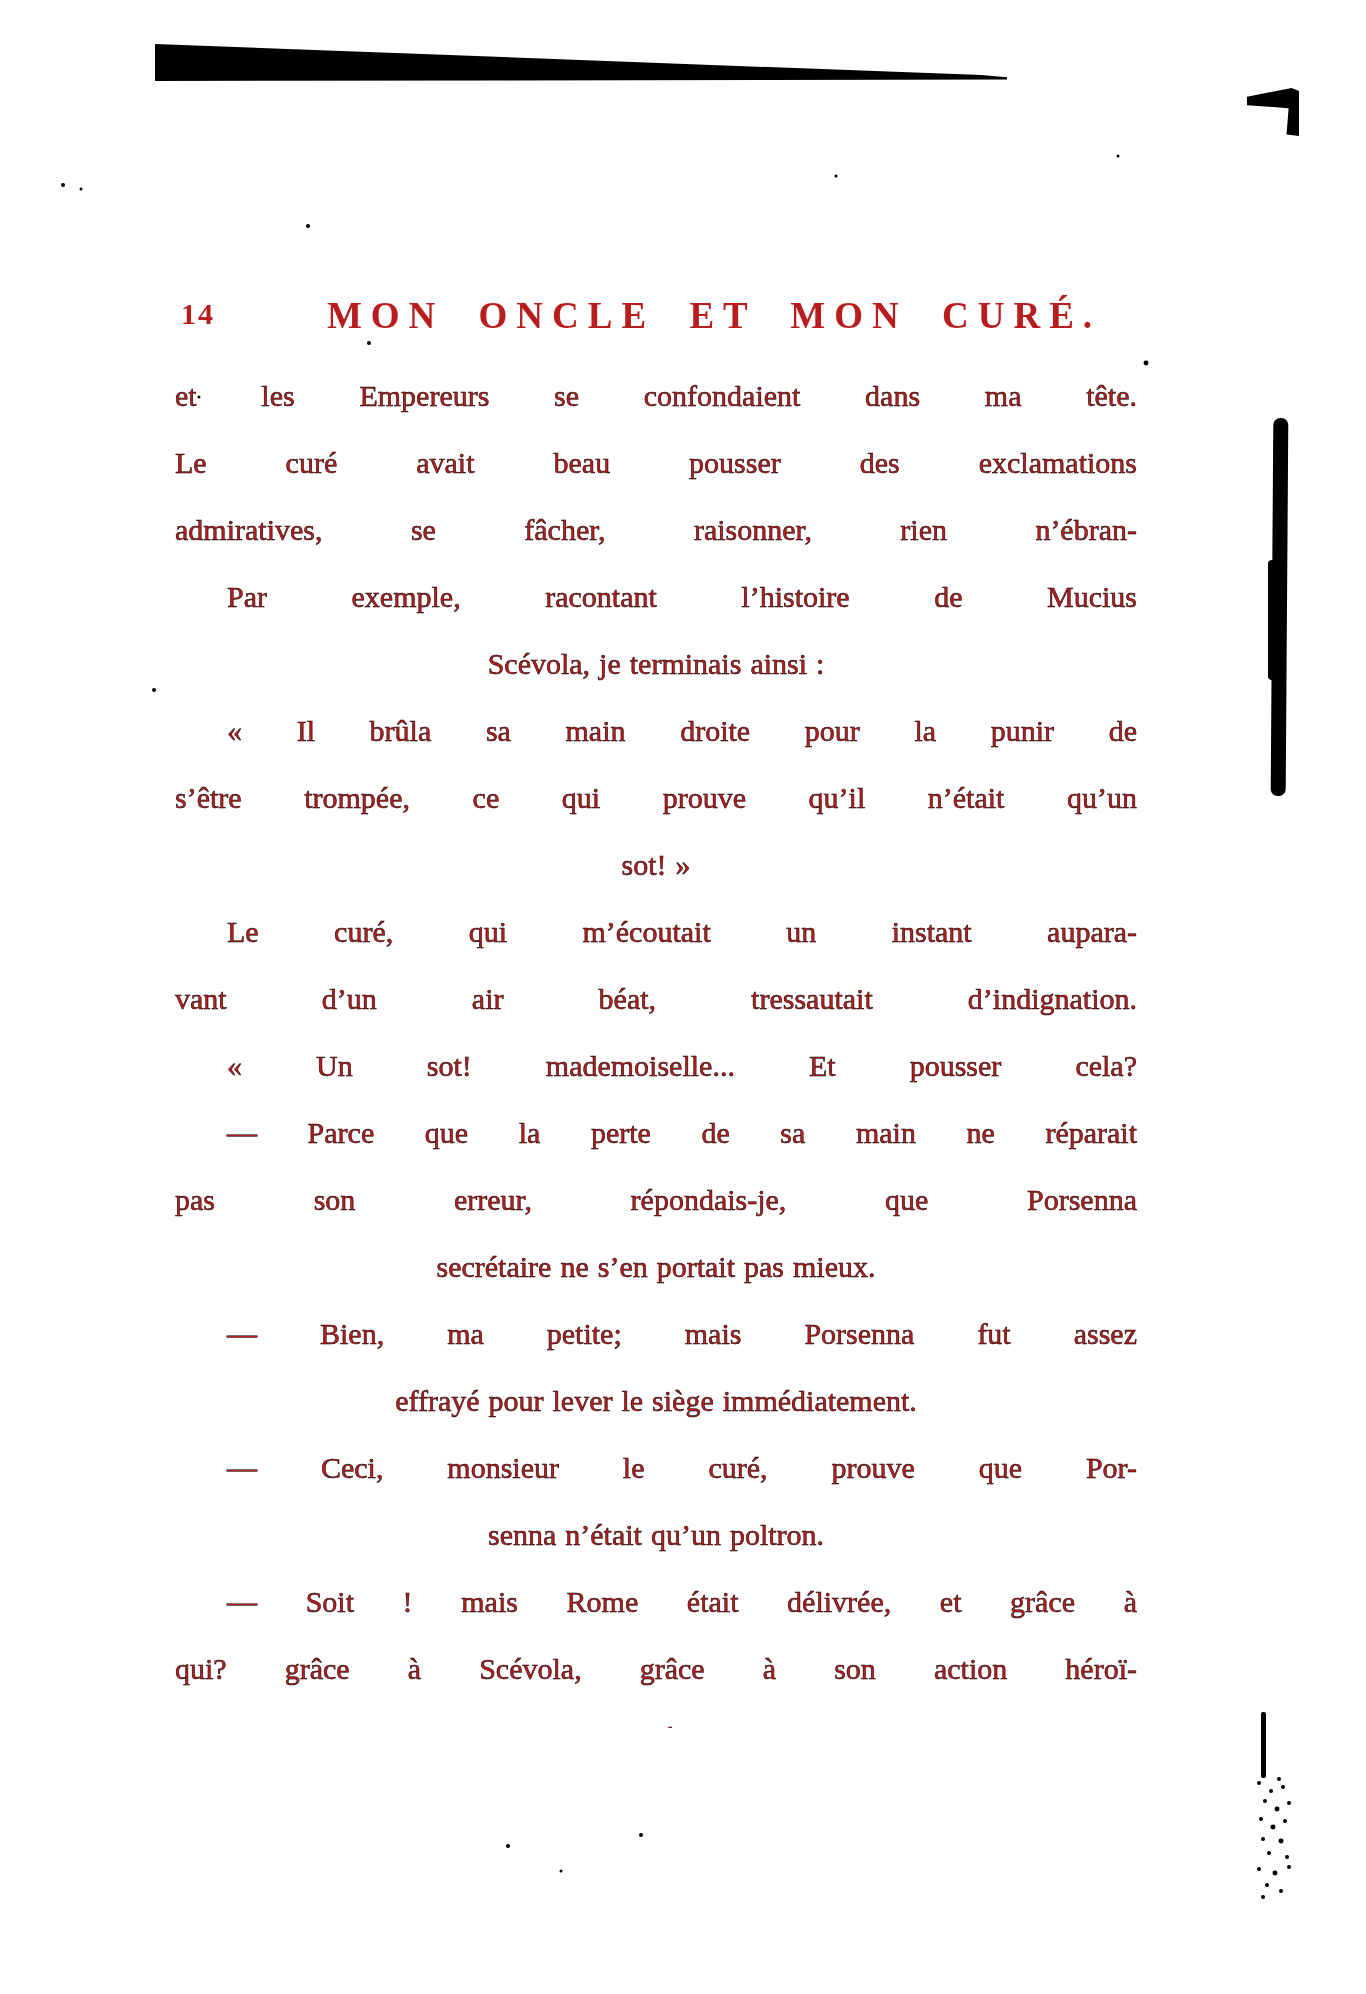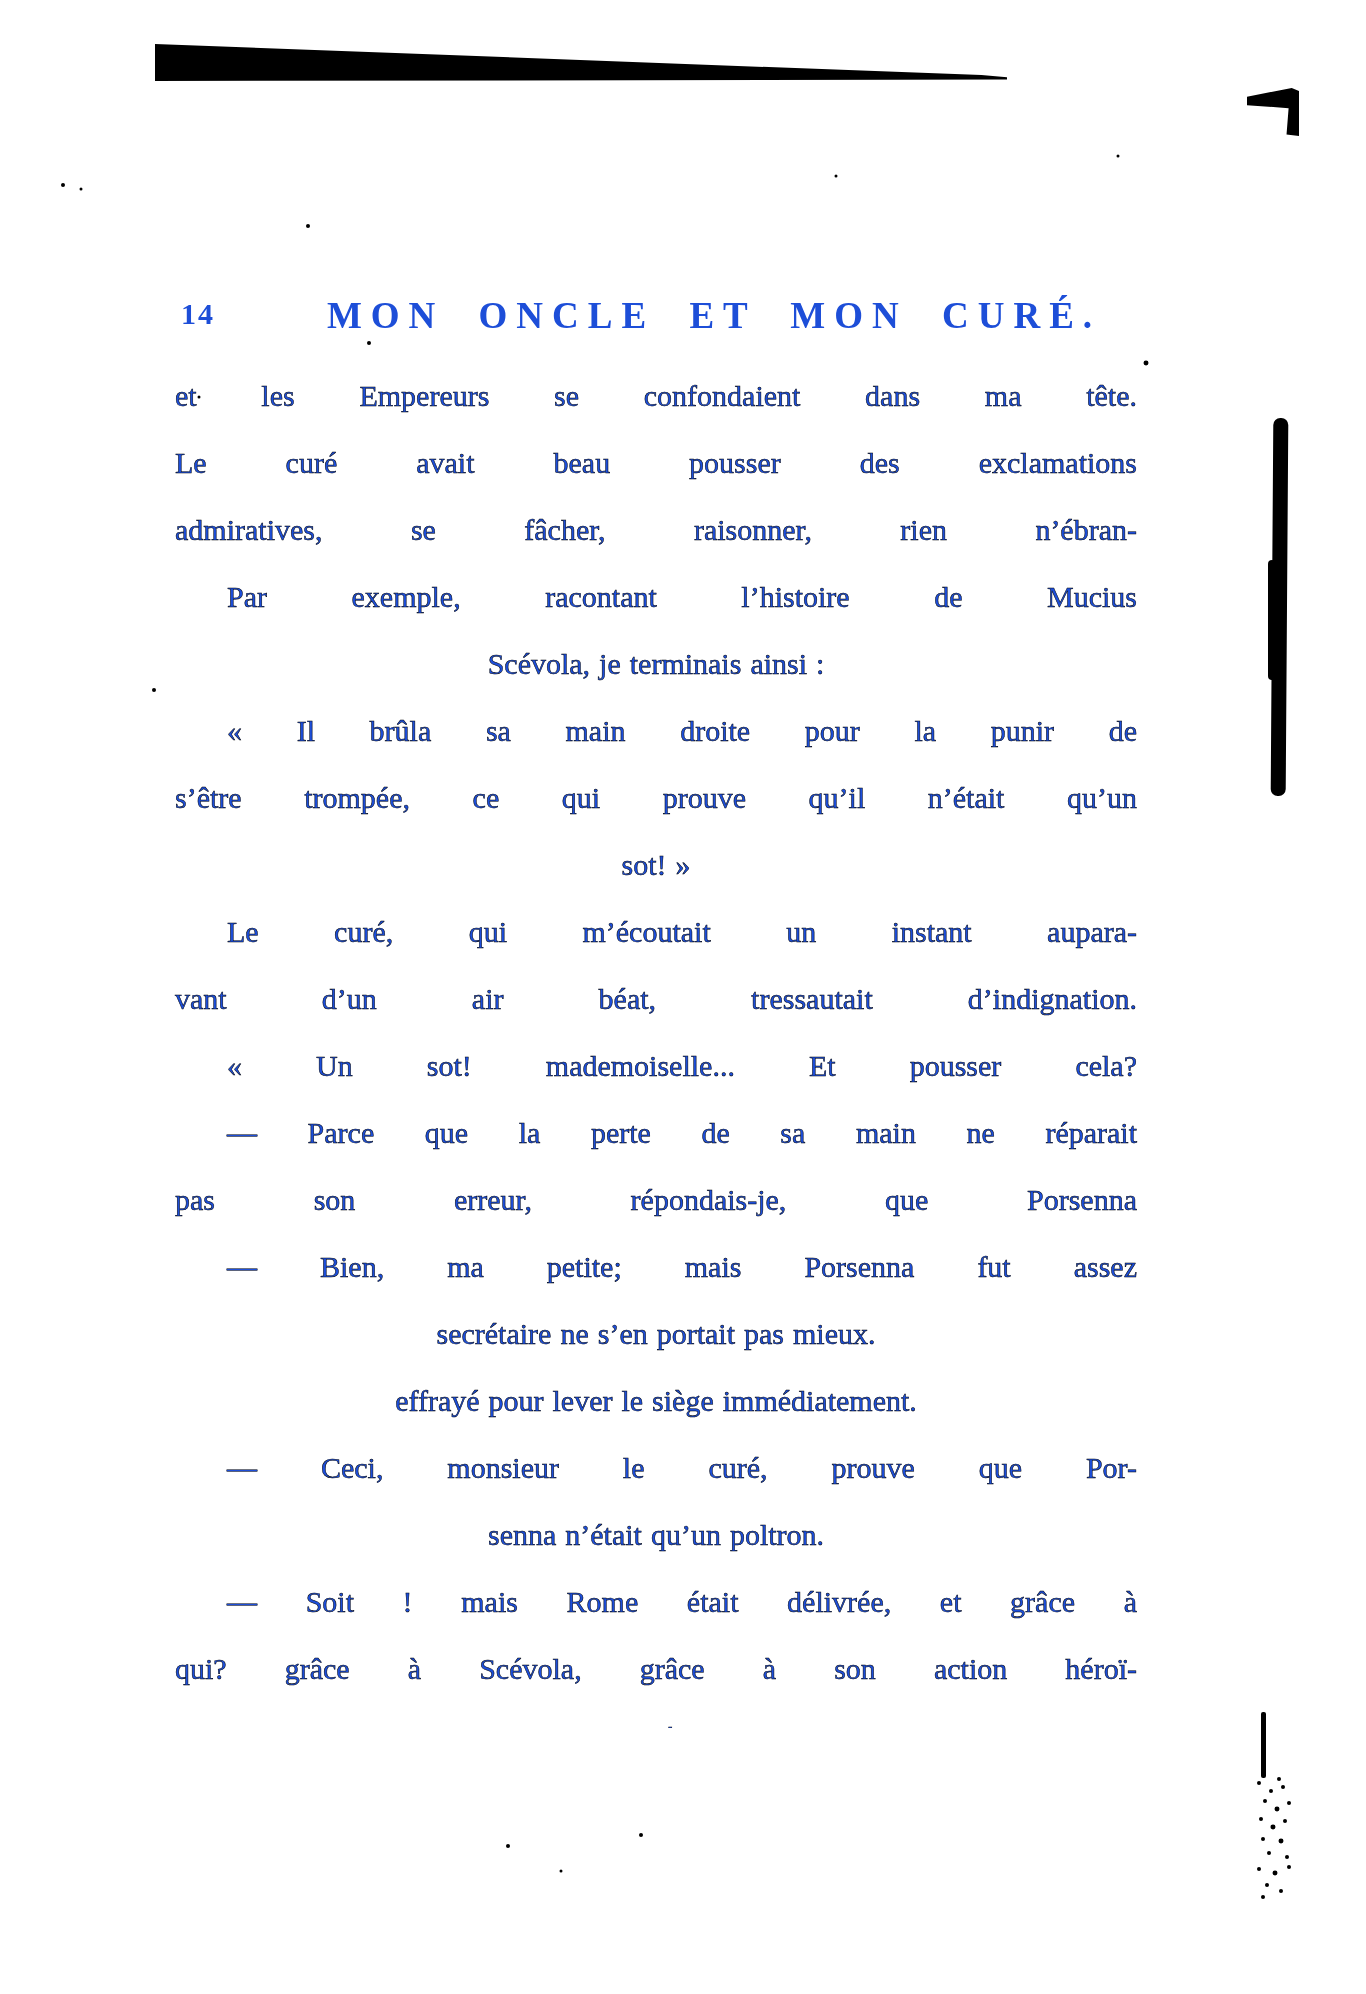--- a/index.html
+++ b/index.html
@@ -1,20 +1,20 @@
 <!DOCTYPE html>
 <html><head>
 <meta charset="utf-8">
 <style>
   html,body { margin:0; padding:0; background:#ffffff; }
   .page {
     position:relative;
     width:1348px; height:1994px;
     background:#ffffff;
-    color:#1d4ed8;
+    color:#b91c1c;
     font-family:"Liberation Serif", "DejaVu Serif", serif;
     overflow:hidden;
   }
 
   
   .top-wedge {
     position:absolute; left:155px; top:44px;
     width:852px; height:37px;
     background:#000;
     clip-path:polygon(0% 0%, 97% 84%, 100% 90%, 100% 96%, 0% 100%);
@@ -135,22 +135,22 @@
       <div class="line indent justify">Par exemple, racontant l’histoire de Mucius</div>
       <div class="line">Scévola, je terminais ainsi :</div>
       <div class="line indent justify">« Il brûla sa main droite pour la punir de</div>
       <div class="line justify">s’être trompée, ce qui prouve qu’il n’était qu’un</div>
       <div class="line">sot! »</div>
       <div class="line indent justify">Le curé, qui m’écoutait un instant aupara-</div>
       <div class="line justify">vant d’un air béat, tressautait d’indignation.</div>
       <div class="line indent justify">« Un sot! mademoiselle... Et pousser cela?</div>
       <div class="line indent justify">— Parce que la perte de sa main ne réparait</div>
       <div class="line justify">pas son erreur, répondais-je, que Porsenna</div>
+      <div class="line">secrétaire ne s’en portait pas mieux.</div>
       <div class="line indent justify">— Bien, ma petite; mais Porsenna fut assez</div>
-      <div class="line">secrétaire ne s’en portait pas mieux.</div>
       <div class="line">effrayé pour lever le siège immédiatement.</div>
       <div class="line indent justify">— Ceci, monsieur le curé, prouve que Por-</div>
       <div class="line">senna n’était qu’un poltron.</div>
       <div class="line indent justify">— Soit ! mais Rome était délivrée, et grâce à</div>
       <div class="line justify">qui? grâce à Scévola, grâce à son action héroï-</div>
       <div class="line clipped">que ! »</div>
     </div>
 
 </div>
 

